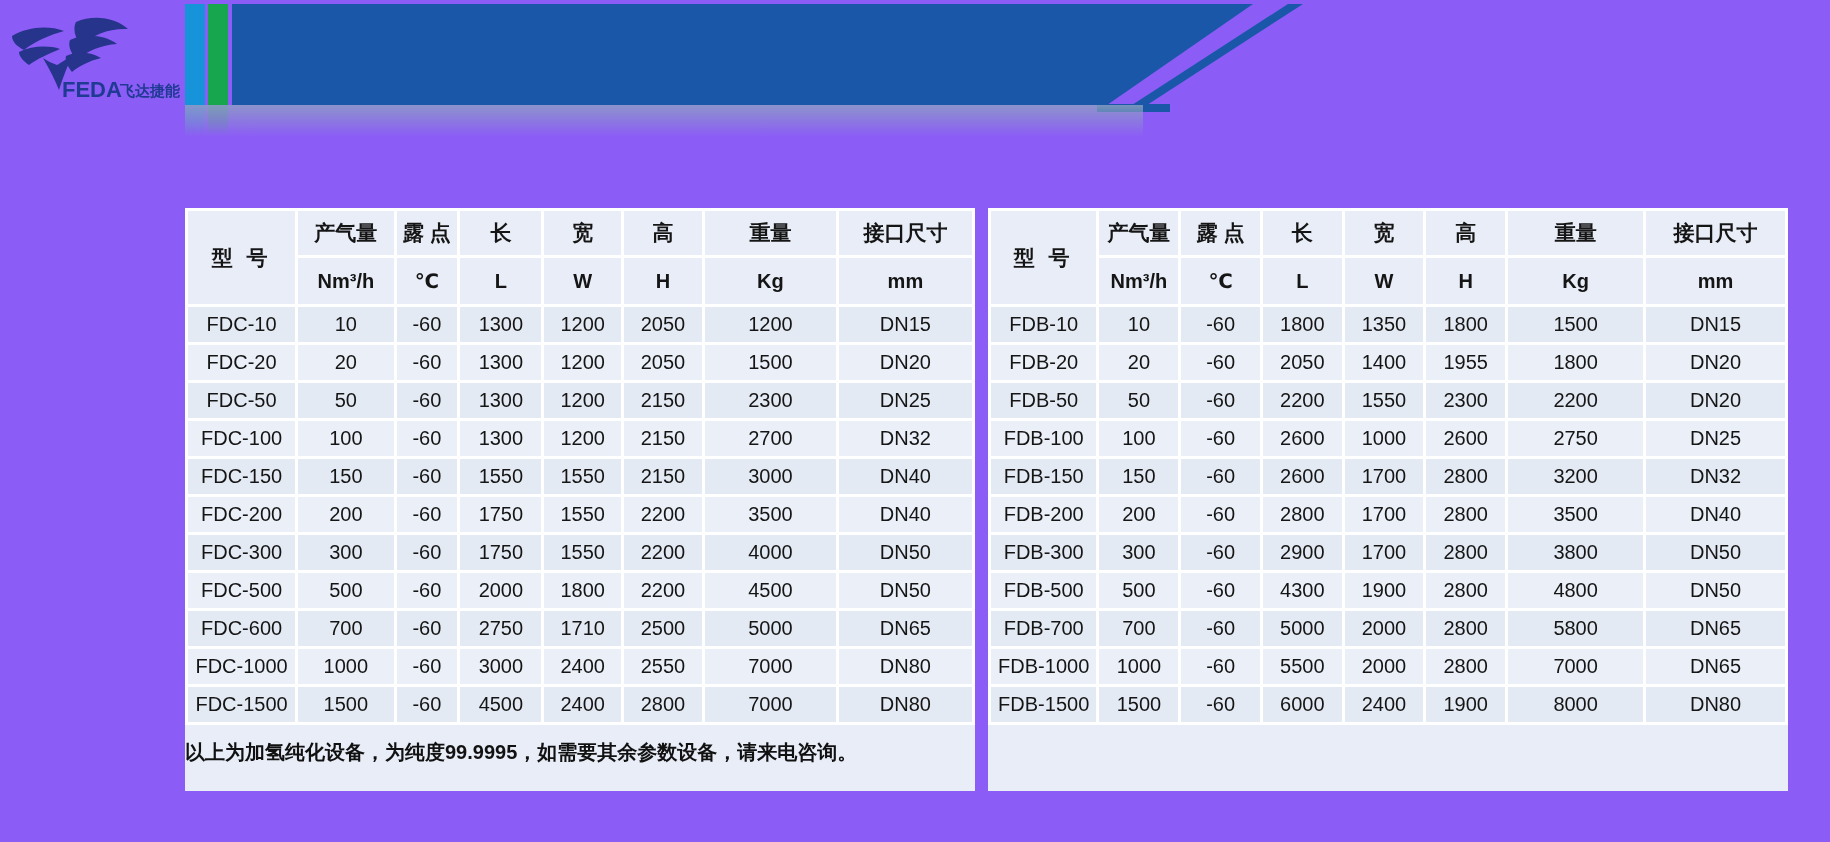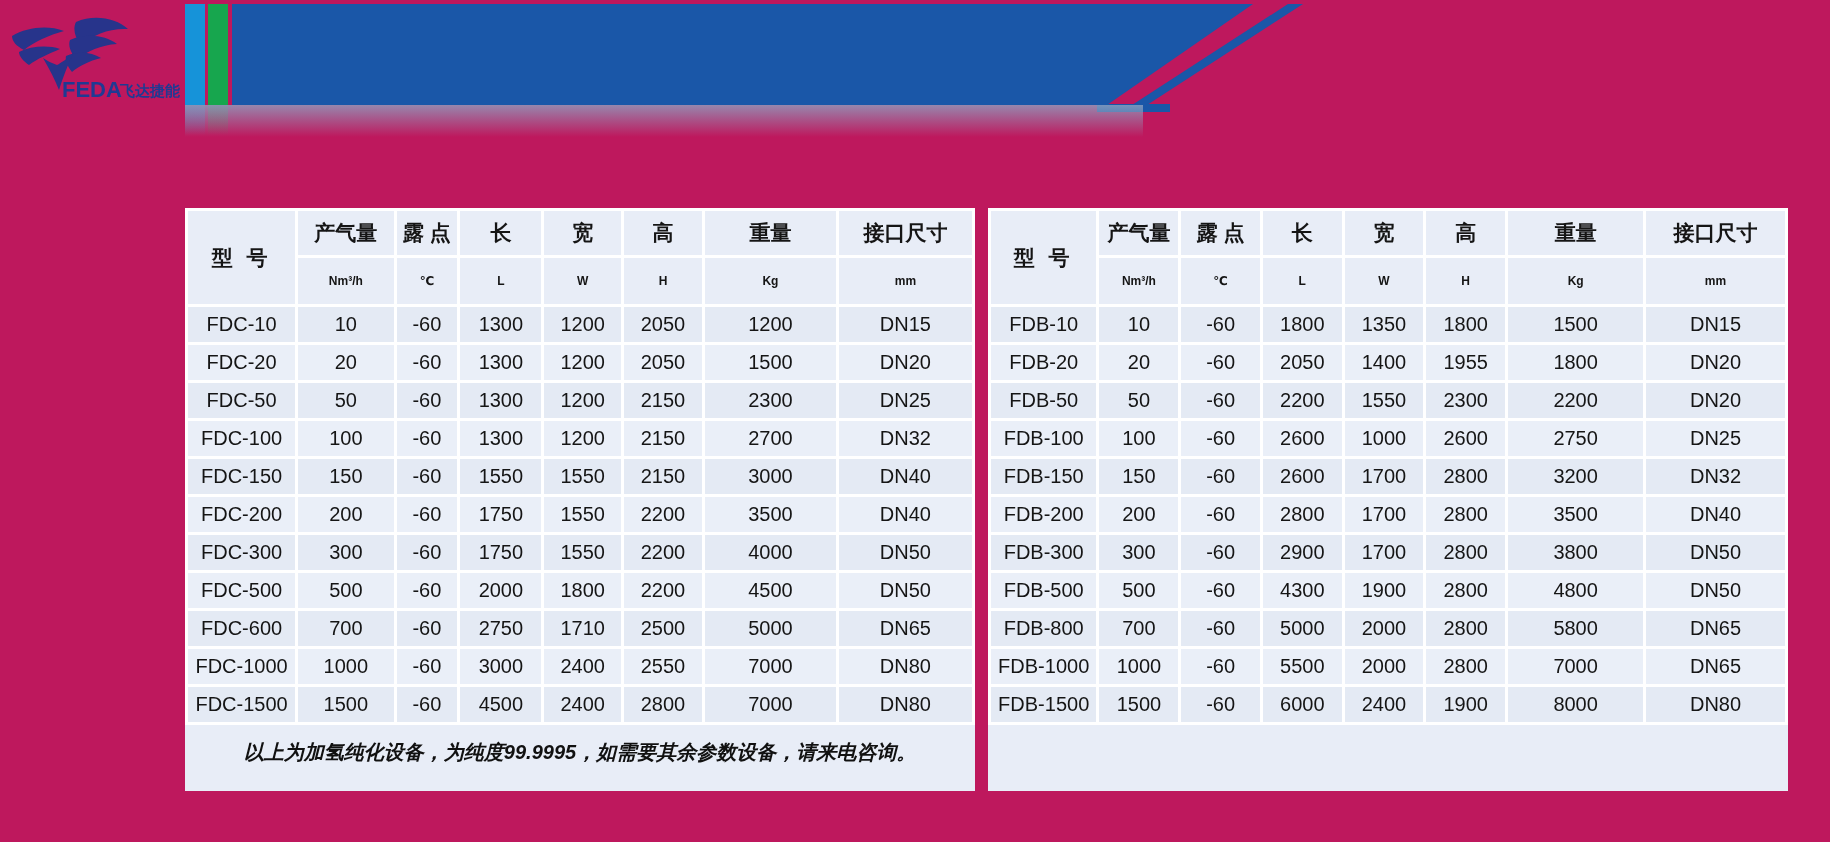--- a/index.html
+++ b/index.html
@@ -1,17 +1,17 @@
 <!DOCTYPE html>
 <html><head>
 <meta charset="utf-8">
 <style>
   html,body{margin:0;padding:0;background:#ffffff;}
   .page{
-    position:relative;width:1830px;height:842px;overflow:hidden;background:#be185d;
+    position:relative;width:1830px;height:842px;overflow:hidden;background:#8b5cf6;
     font-family:"Liberation Sans","DejaVu Sans",sans-serif;color:#151515;
   }
 
   
   .logo{position:absolute;left:10px;top:16px;width:175px;height:88px;}
   .banner-wrap{position:absolute;left:185px;top:4px;width:1190px;height:140px;}
   .bar{position:absolute;top:0;width:20px;height:101px;}
   .bar-blue{left:0;background:#1693d9;}
   .bar-green{left:23px;background:#17a64e;}
   .bar-fade{position:absolute;top:101px;width:20px;height:30px;}
@@ -30,26 +30,26 @@
   
   .panel{position:absolute;top:208px;height:583px;background:#e8edf7;}
   .panel-left{left:185px;width:790px;}
   .panel-right{left:988px;width:800px;}
   table.spec{width:100%;border-collapse:collapse;table-layout:fixed;}
   table.spec th,table.spec td{
     border:3px solid #ffffff;text-align:center;vertical-align:middle;
     padding:0;font-size:20px;color:#151515;overflow:hidden;white-space:nowrap;
   }
   table.spec thead tr.r1 th{height:44px;font-size:21px;font-weight:700;text-align:center;}
-  table.spec thead tr.r2 th{height:46px;font-size:12px;font-weight:700;}
+  table.spec thead tr.r2 th{height:46px;font-size:20px;font-weight:700;}
   table.spec th.model{font-size:22px;letter-spacing:4px;}
   table.spec tbody tr{height:38px;}
   table.spec tbody tr:nth-child(odd){background:#e4eaf4;}
   table.spec tbody tr:nth-child(even){background:#eaeff8;}
-  .note{margin-top:14px;text-align:center;font-size:20px;font-weight:700;color:#111111;font-style:italic;}
+  .note{margin-top:14px;text-align:left;font-size:20px;font-weight:700;color:#111111;}
 
   
   .panel-left  col.c1{width:14.0%}.panel-left  col.c2{width:12.5%}.panel-left  col.c3{width:8.1%}
   .panel-left  col.c4{width:10.7%}.panel-left  col.c5{width:10.1%}.panel-left  col.c6{width:10.3%}
   .panel-left  col.c7{width:17.0%}.panel-left  col.c8{width:17.3%}
   .panel-right col.c1{width:13.6%}.panel-right col.c2{width:10.3%}.panel-right col.c3{width:10.2%}
   .panel-right col.c4{width:10.3%}.panel-right col.c5{width:10.2%}.panel-right col.c6{width:10.3%}
   .panel-right col.c7{width:17.3%}.panel-right col.c8{width:17.8%}
 </style>
 </head>
@@ -338,21 +338,21 @@
             <td>FDB-500</td>
             <td>500</td>
             <td>-60</td>
             <td>4300</td>
             <td>1900</td>
             <td>2800</td>
             <td>4800</td>
             <td>DN50</td>
           </tr>
           <tr>
-            <td>FDB-800</td>
+            <td>FDB-700</td>
             <td>700</td>
             <td>-60</td>
             <td>5000</td>
             <td>2000</td>
             <td>2800</td>
             <td>5800</td>
             <td>DN65</td>
           </tr>
           <tr>
             <td>FDB-1000</td>

